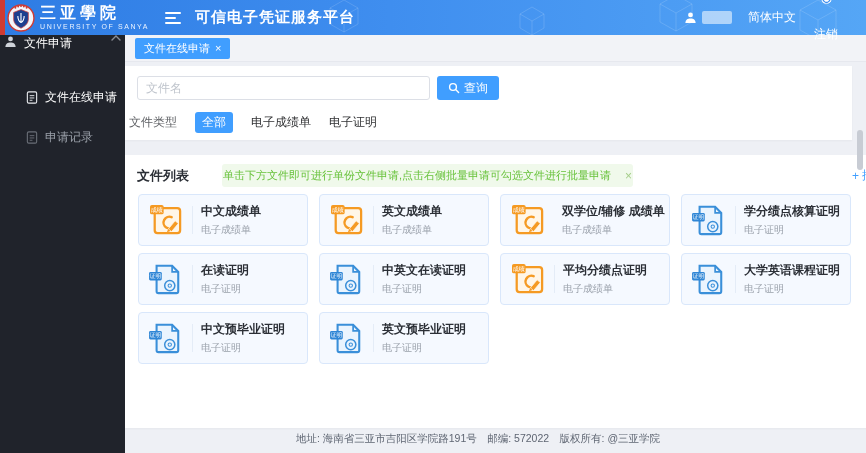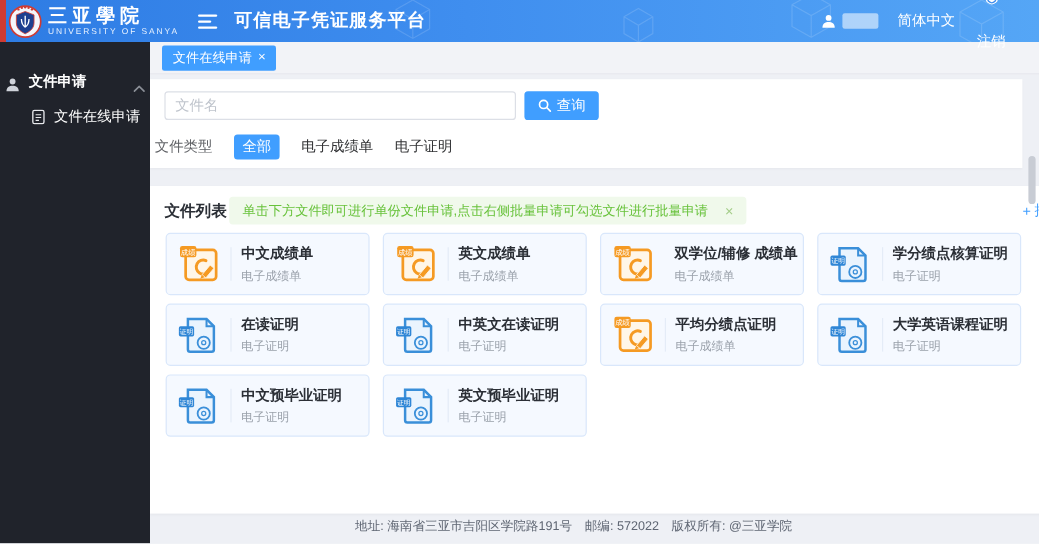--- a/index.html
+++ b/index.html
@@ -22,21 +22,21 @@
   .hamburger i:nth-child(2) { width:11px; }
   .app-title { margin-left:14px; color:#fff; font-size:15px; font-weight:bold; letter-spacing:1px; }
   .header-right { margin-left:auto; margin-right:28px; display:flex; align-items:center; gap:8px; color:#fff; font-size:12px; }
   .user-chip { display:flex; align-items:center; gap:5px; }
   .redacted { width:30px; height:13px; border-radius:2px; background:rgba(255,255,255,0.55); }
   .lang { margin-left:8px; cursor:pointer; }
   .logout { margin-left:10px; display:flex; align-items:center; gap:21px; cursor:pointer;flex-direction:column; }
 
   
   .sidebar { position:absolute; top:35px; left:0; width:125px; height:418px; background:#20232b; z-index:20; }
-  .menu-parent { height:42px; display:flex; align-items:flex-end; gap:7px; padding:0 4px; color:#ffffff; font-size:12px; cursor:pointer;font-weight:bold; }
+  .menu-parent { height:42px; display:flex; align-items:flex-start; gap:7px; padding:0 4px; color:#ffffff; font-size:12px; cursor:pointer; }
   .menu-parent .chev { margin-left:auto; opacity:.7; }
   .menu-sub { height:40px; display:flex; align-items:center; gap:7px; padding-left:26px; font-size:12px; cursor:pointer; }
   .menu-sub.active { color:#ffffff; }
   .menu-sub.dim { color:#9aa0a9; }
   .menu-sub.dim svg { opacity:.6; }
 
   
   .main { position:absolute; top:35px; left:125px; width:741px; height:418px; background:#eef0f5; }
   .tabbar { position:absolute; top:0; left:0; right:0; height:27px; background:#f2f3f7; border-bottom:1px solid #e6e8ee; display:flex; align-items:center; padding-left:10px; }
   .tab { display:inline-flex; align-items:center; gap:5px; background:#409eff; color:#fff; font-size:11px; padding:3px 9px; border-radius:2px; cursor:pointer; }
@@ -49,21 +49,21 @@
   .search-input::placeholder { color:#bfc4cc; }
   .search-btn { margin-left:7px; height:24px; padding:0 11px; background:#409eff; color:#fff; border:none; border-radius:3px; font-size:12px; display:inline-flex; align-items:center; gap:4px; cursor:pointer; }
   .filter-row { position:absolute; top:46px; left:4px; display:flex; align-items:center; gap:18px; font-size:12px; color:#303133; }
   .filter-label { color:#606266; }
   .filter-opt { cursor:pointer; }
   .filter-opt.selected { background:#409eff; color:#fff; padding:2px 7px; border-radius:3px; }
 
   .list-panel { position:absolute; top:120px; left:0; width:855px; height:273px; }
   .list-header { display:flex; align-items:center; padding:8px 12px 4px 12px; }
   .list-title { font-size:13px; font-weight:bold; color:#2b2f36; }
-  .notice { margin-left:2px; background:#f0f9eb; color:#67c23a; font-size:11px; padding:4px 11px; border-radius:3px; display:flex; align-items:center; gap:14px; }
+  .notice { margin-left:33px; background:#f0f9eb; color:#67c23a; font-size:11px; padding:4px 1px; border-radius:3px; display:flex; align-items:center; gap:14px; }
   .notice-close { color:#a4cd89; cursor:pointer; font-size:12px; }
   .list-actions { margin-left:auto; display:flex; align-items:center; gap:12px; }
   .batch-btn { color:#409eff; font-size:12px; display:inline-flex; align-items:center; gap:3px; cursor:pointer; }
   .refresh-btn { height:25px; padding:0 10px; background:#fff; border:1px solid #dcdfe6; border-radius:3px; color:#606266; font-size:12px; display:inline-flex; align-items:center; gap:4px; cursor:pointer;flex-direction:column; }
 
   .cards { padding:2px 13px 0 13px; display:grid; grid-template-columns:repeat(4,170px); gap:7px 11px; }
   .card { height:52px; background:#f5f9ff; border:1px solid #d9e7fb; border-radius:4px; display:flex; align-items:center; padding:0 9px; gap:8px; cursor:pointer; }
   .card-icon { flex:0 0 auto; width:36px; height:32px; }
   .card-div { width:1px; height:28px; background:#e4ecf7; }
   .card-title { font-size:12px; font-weight:bold; color:#2b2f36; white-space:nowrap; }
@@ -165,20 +165,27 @@
         <path d="M1 5 L5 1 L9 5" stroke="#b7bcc4" stroke-width="1.4" fill="none" stroke-linecap="round"></path>
       </svg>
     </div>
     <div class="menu-sub active">
       <svg width="12" height="13" viewBox="0 0 12 14">
         <rect x="1" y="1" width="10" height="12" rx="1.5" fill="none" stroke="#e8eaee" stroke-width="1.2"></rect>
         <path d="M3.5 5 h5 M3.5 7.5 h5 M3.5 10 h3" stroke="#e8eaee" stroke-width="1"></path>
       </svg>
       <span>文件在线申请</span>
     </div>
+    <div class="menu-sub dim">
+      <svg width="12" height="13" viewBox="0 0 12 14">
+        <rect x="1" y="1" width="10" height="12" rx="1.5" fill="none" stroke="#9aa0a9" stroke-width="1.2"></rect>
+        <path d="M3.5 5 h5 M3.5 7.5 h5 M3.5 10 h3" stroke="#9aa0a9" stroke-width="1"></path>
+      </svg>
+      <span>申请记录</span>
+    </div>
   </div>
 
   <div class="main">
 
     <div class="tabbar">
       <div class="tab">
         <span>文件在线申请</span>
         <span class="tab-close">×</span>
       </div>
     </div>

